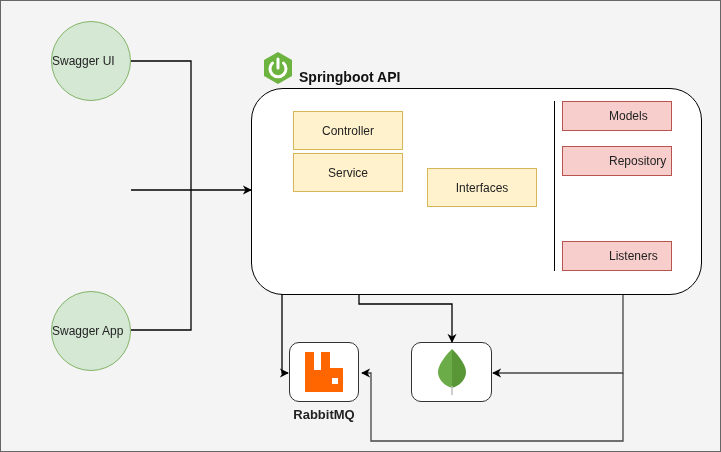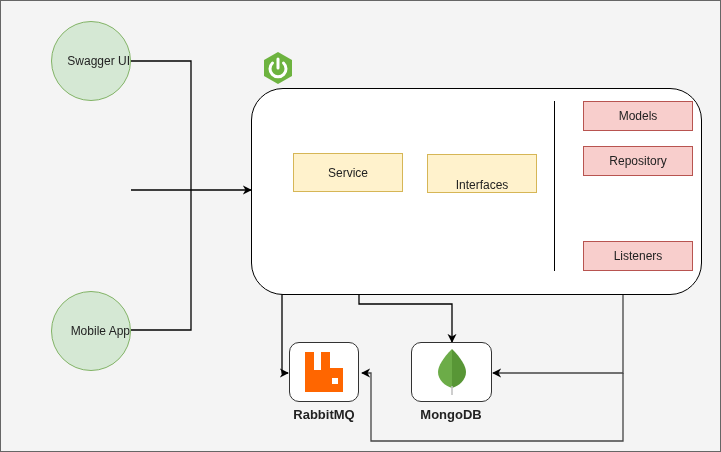--- a/index.html
+++ b/index.html
@@ -1,27 +1,27 @@
 <!DOCTYPE html>
 <html><head>
 <meta charset="utf-8">
 <style>
   html, body { margin:0; padding:0; }
   body { width:721px; height:452px; overflow:hidden; background:#f4f4f4; font-family:"Liberation Sans", sans-serif; }
   #canvas { position:relative; width:719px; height:450px; border:1px solid #666; background:#f4f4f4; }
   svg.links { position:absolute; left:0; top:0; }
   .circle { position:absolute; width:78px; height:78px; border-radius:50%; background:#d5e8d4; border:1px solid #82b366;
-            display:flex; align-items:center; justify-content:flex-end; font-size:12px; color:#222; }
+            display:flex; align-items:center; justify-content:flex-start; font-size:12px; color:#222; }
   .api-box { position:absolute; left:250px; top:87px; width:449px; height:205px; background:#fff; border:1px solid #000; border-radius:32px; }
   .api-title { position:absolute; left:298px; top:68px; font-size:14px; font-weight:bold; color:#111; }
   .spring-icon { position:absolute; left:260px; top:50px; }
   .ybox { position:absolute; width:110px; height:39px; background:#fff2cc; border:1px solid #d6b656;
           display:flex; align-items:center; justify-content:center; font-size:12px; color:#222; box-sizing:border-box; }
-  .rbox { position:absolute; left:582px; width:110px; height:30px; background:#f8cecc; border:1px solid #b85450;
-          display:flex; align-items:center; justify-content:center; font-size:12px; color:#222; box-sizing:border-box; }
+  .rbox { position:absolute; left:561px; width:110px; height:30px; background:#f8cecc; border:1px solid #b85450;
+          display:flex; align-items:center; font-size:12px; color:#222; box-sizing:border-box;padding-left:46px; }
   .divider { position:absolute; left:553px; top:100px; width:1px; height:170px; background:#000; }
   .svc { position:absolute; width:70px; height:60px; background:#fff; border:1px solid #333; border-radius:10px; box-sizing:border-box;
          display:flex; align-items:center; justify-content:center; }
   .svc-label { position:absolute; font-size:13px; font-weight:bold; color:#222; text-align:center; width:100px; }
 </style>
 </head>
 <body>
 
 <div id="canvas">
 
@@ -50,35 +50,39 @@
       <path d="M492,372 H622 V270" stroke="#444" marker-start="url(#arr)" marker-end="url(#arr)"></path>
 
       <path d="M622,372 V440 H370 V372 H361" stroke="#444" marker-end="url(#arr)"></path>
     </g>
   </svg>
 
   <div class="circle" style="left:50px;top:20px;">
     <span>Swagger UI</span>
   </div>
   <div class="circle" style="left:50px;top:290px;">
-    <span>Mobile App</span>
+    <span>Swagger App</span>
   </div>
 
   <svg class="spring-icon" width="34" height="34" viewBox="0 0 34 34">
     <polygon points="17,1 31,9 31,25 17,33 3,25 3,9" fill="#6db33f"></polygon>
     <path d="M11.5,12 A8,8 0 1 0 22.5,12" fill="none" stroke="#fff" stroke-width="3" stroke-linecap="round"></path>
     <line x1="17" y1="8" x2="17" y2="17" stroke="#fff" stroke-width="3" stroke-linecap="round"></line>
   </svg>
+  <div class="api-title">Springboot API</div>
 
   <div class="api-box"></div>
 
+  <div class="ybox" style="left:292px;top:110px;">
+    <span>Controller</span>
+  </div>
   <div class="ybox" style="left:292px;top:152px;">
     <span>Service</span>
   </div>
-  <div class="ybox" style="left:426px;top:153px;align-items:flex-end;">
+  <div class="ybox" style="left:426px;top:167px;">
     <span>Interfaces</span>
   </div>
 
   <div class="divider"></div>
 
   <div class="rbox" style="top:100px;">
     <span>Models</span>
   </div>
   <div class="rbox" style="top:145px;">
     <span>Repository</span>
@@ -94,15 +98,14 @@
   </div>
   <div class="svc-label" style="left:273px;top:406px;">RabbitMQ</div>
 
   <div class="svc" style="left:410px;top:341px;width:81px;">
     <svg width="30" height="48" viewBox="0 0 30 48">
       <path d="M15,1 C6,10 1,18 1,24 C1,32 8,38 15,40 Z" fill="#6cac48"></path>
       <path d="M15,1 C24,10 29,18 29,24 C29,32 22,38 15,40 Z" fill="#589636"></path>
       <rect x="14.2" y="38" width="1.6" height="9" fill="#c2c2c2"></rect>
     </svg>
   </div>
-  <div class="svc-label" style="left:400px;top:406px;">MongoDB</div>
 
 </div>
 
 </body></html>

